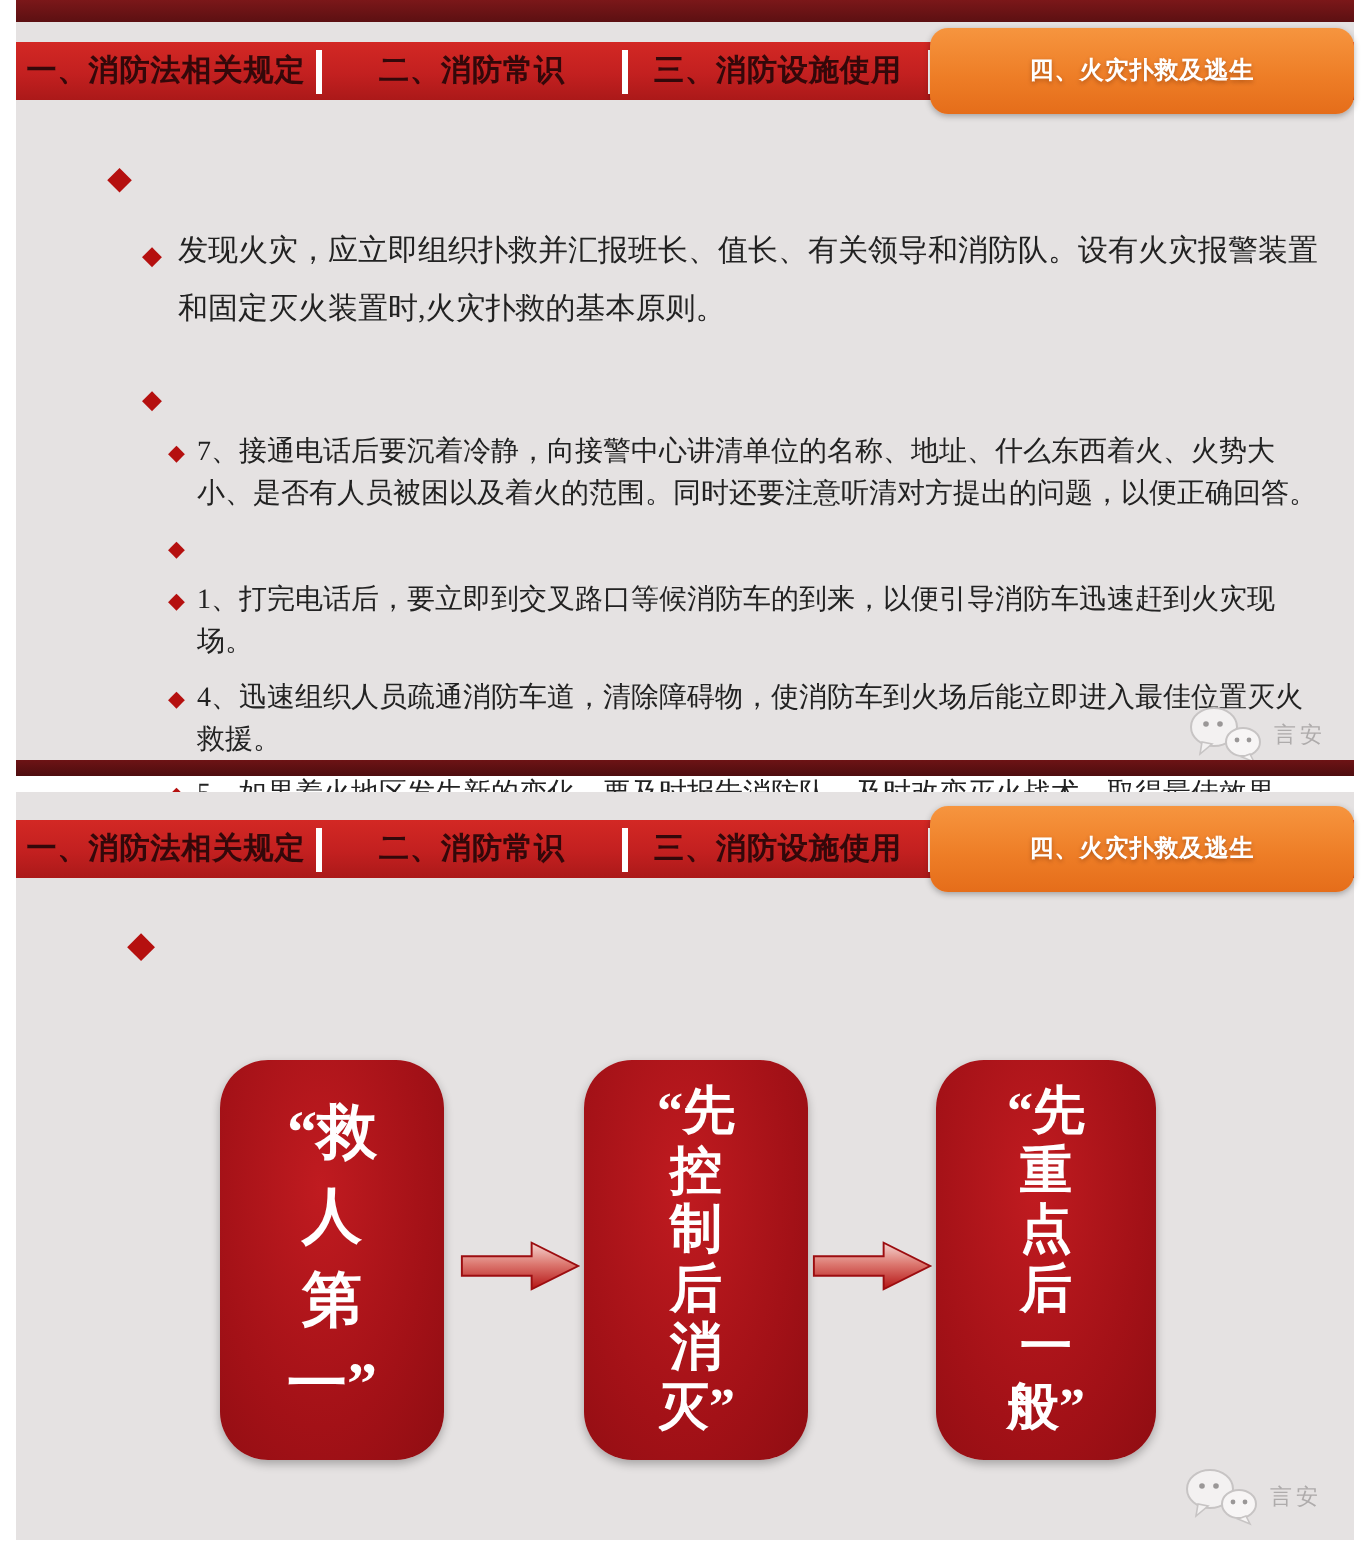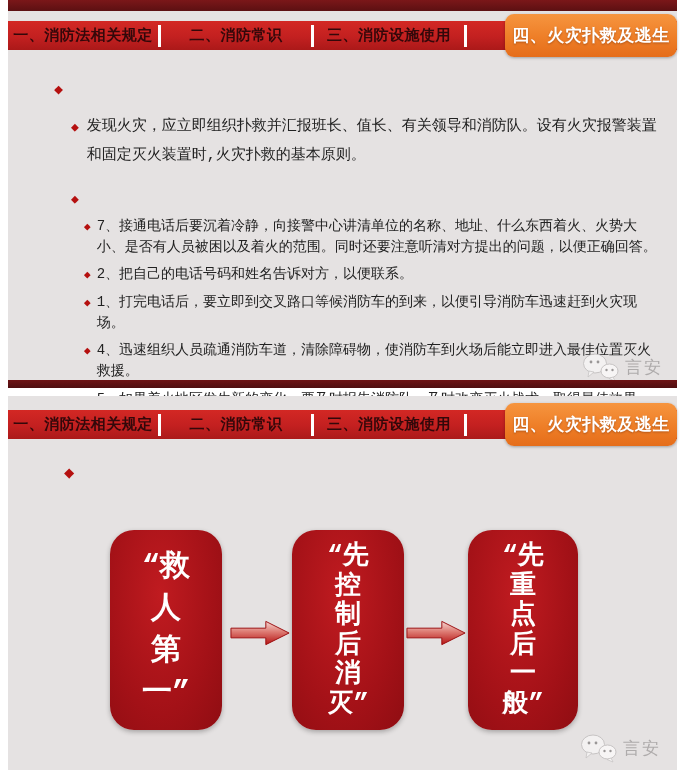--- a/index.html
+++ b/index.html
@@ -1,18 +1,18 @@
 <!DOCTYPE html>
 <html><head>
 <meta charset="utf-8">
 <style>
   html,body { margin:0; padding:0; background:#ffffff; }
   .page {
     position:relative; width:685px; height:779px; background:#ffffff;
-    font-family:Liberation Mono, monospace; overflow:hidden;
+    font-family:Liberation Serif, serif; overflow:hidden;
   }
   .slide { position:absolute; left:8px; width:669px; background:#e5e2e2; }
   #slide1 { top:0; height:388px; }
   #slide2 { top:396px; height:374px; }
 
   .strip-top    { position:absolute; top:0; left:0; right:0; height:11px;
                   background:linear-gradient(180deg,#7b1719,#5c1012); }
   .strip-bottom { position:absolute; bottom:0; left:0; right:0; height:8px;
                   background:linear-gradient(180deg,#6d1315,#4e0d0f); }
 
@@ -20,24 +20,24 @@
   .tabbar { position:absolute; left:0; right:0; height:29px;
             background:linear-gradient(180deg,#d32824 0%,#c32020 55%,#ab1919 100%);
             display:flex; align-items:center; }
   #slide1 .tabbar { top:21px; }
   #slide2 .tabbar { top:14px; }
   .tabs-inactive { display:flex; align-items:center; width:459px; height:100%; }
   .tab { flex:1; text-align:center; font-size:15px; font-weight:bold;
          color:#33080a; letter-spacing:.5px; white-space:nowrap; cursor:pointer; }
   .sep { width:3px; height:22px; background:#ffffff; flex:0 0 auto; }
   .tab-active {
-    position:absolute; right:0; top:-7px; width:172px; height:43px;
+    position:absolute; right:0; top:-7px; width:212px; height:43px;
     background:linear-gradient(180deg,#f6953f 0%,#ee7e27 55%,#e56d1a 100%);
     border-radius:9px; display:flex; align-items:center; justify-content:center;
-    color:#ffffff; font-size:17px; font-weight:bold; letter-spacing:.5px;
+    color:#ffffff; font-size:12px; font-weight:bold; letter-spacing:.5px;
     text-shadow:0 1px 2px rgba(90,30,0,.4); box-shadow:0 1px 3px rgba(0,0,0,.3);
     cursor:pointer; white-space:nowrap;
   }
 
   
   .content1 { position:absolute; top:60px; left:0; right:0; padding:20px 16px 0 46px; }
   .heading { display:flex; align-items:baseline; font-size:17.5px; font-weight:bold; color:#141414; }
   .heading .dm { color:#b5100f; font-size:15px; margin-right:14px; }
   .b1 { display:flex; margin:13px 0 4px 17px; font-size:15px; line-height:1.95; color:#222; }
   .b1 .dm { color:#b5100f; font-size:13px; margin-right:8px; padding-top:3px; flex:0 0 auto; }
@@ -64,21 +64,21 @@
   #pbox2 { left:284px; }
   #pbox3 { left:460px; width:110px; }
   .arrow { position:absolute; top:88px; width:62px; height:30px; }
   #arrow1 { left:221px; }
   #arrow2 { left:397px; }
 
   
   .watermark { position:absolute; display:flex; align-items:center; gap:5px; }
   #wm1 { right:14px; bottom:6px; }
   #wm2 { right:16px; top:337px; }
-  .wm-label { color:#aeabab; font-size:17px; letter-spacing:2px; }
+  .wm-label { color:#aeabab; font-size:11px; letter-spacing:2px; }
 </style>
 </head>
 <body>
 
 <div class="page">
 
   <div class="slide" id="slide1">
     <div class="strip-top"></div>
 
     <div class="tabbar">
@@ -115,21 +115,20 @@
 
       <div class="sub">
 
           <div class="b2">
             <span class="dm">◆</span>
             <span>7、接通电话后要沉着冷静，向接警中心讲清单位的名称、地址、什么东西着火、火势大小、是否有人员被困以及着火的范围。同时还要注意听清对方提出的问题，以便正确回答。</span>
           </div>
 
           <div class="b2">
             <span class="dm">◆</span>
-            <span>2、把自己的电话号码和姓名告诉对方，以便联系。</span>
           </div>
 
           <div class="b2">
             <span class="dm">◆</span>
             <span>1、打完电话后，要立即到交叉路口等候消防车的到来，以便引导消防车迅速赶到火灾现场。</span>
           </div>
 
           <div class="b2">
             <span class="dm">◆</span>
             <span>4、迅速组织人员疏通消防车道，清除障碍物，使消防车到火场后能立即进入最佳位置灭火救援。</span>

